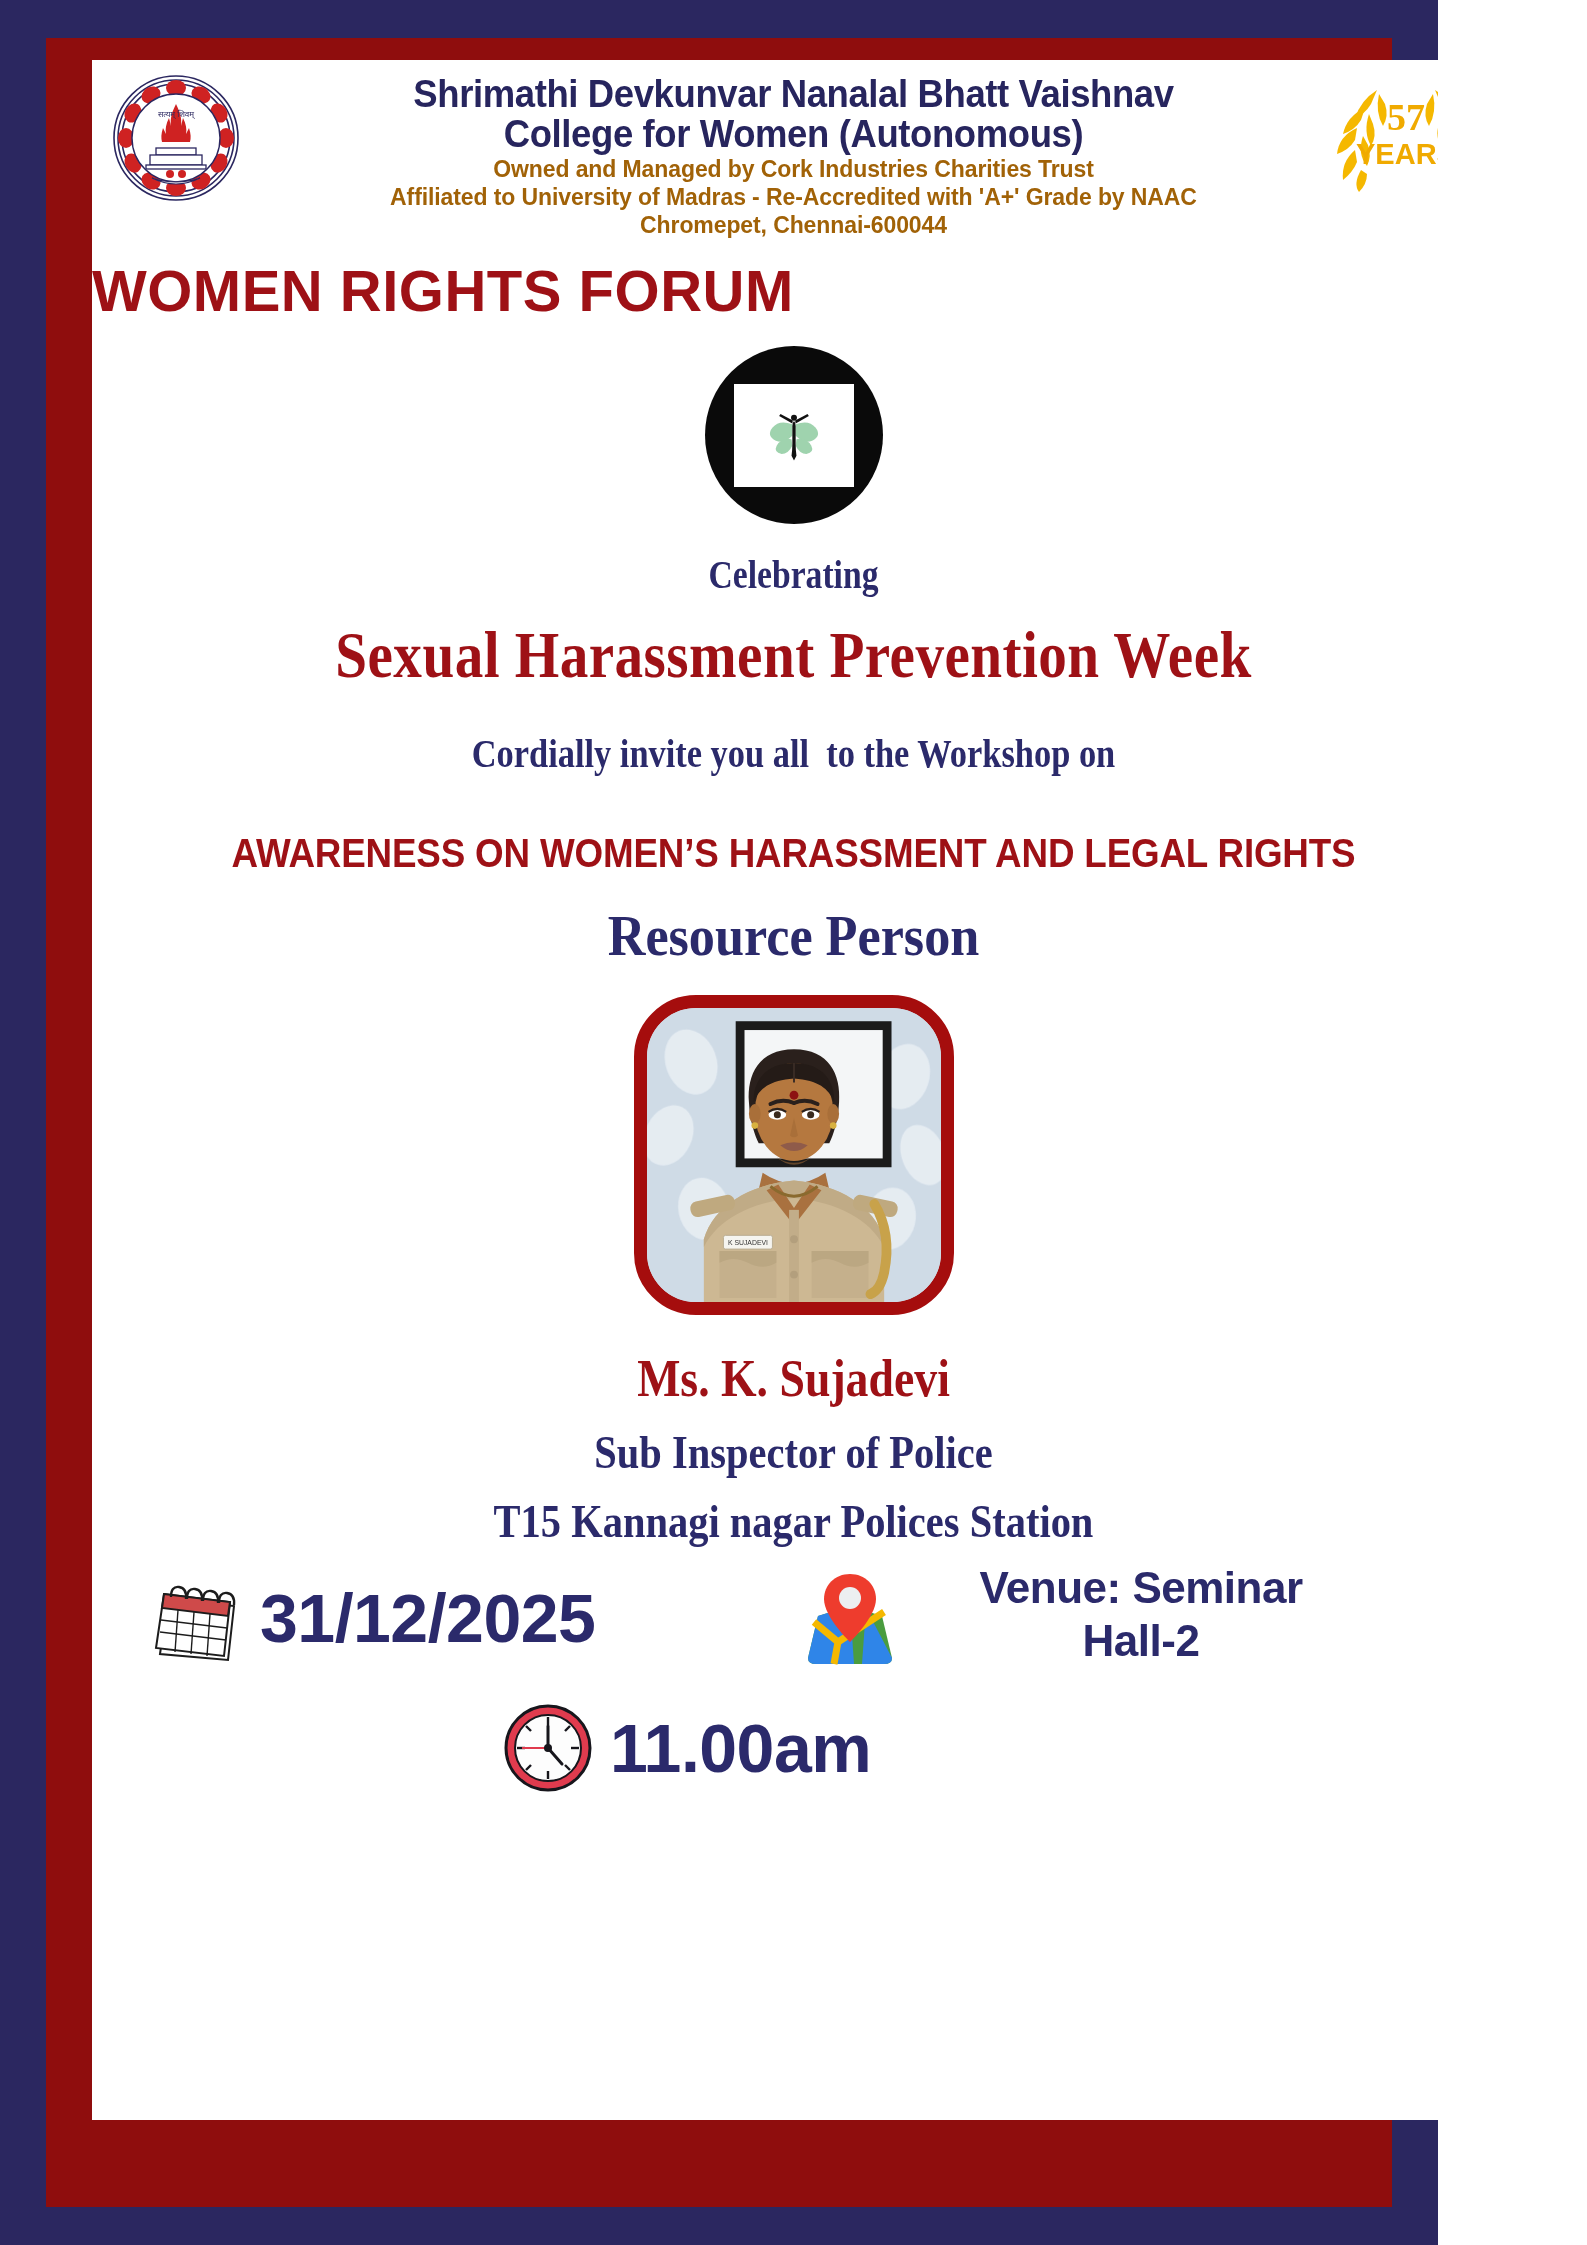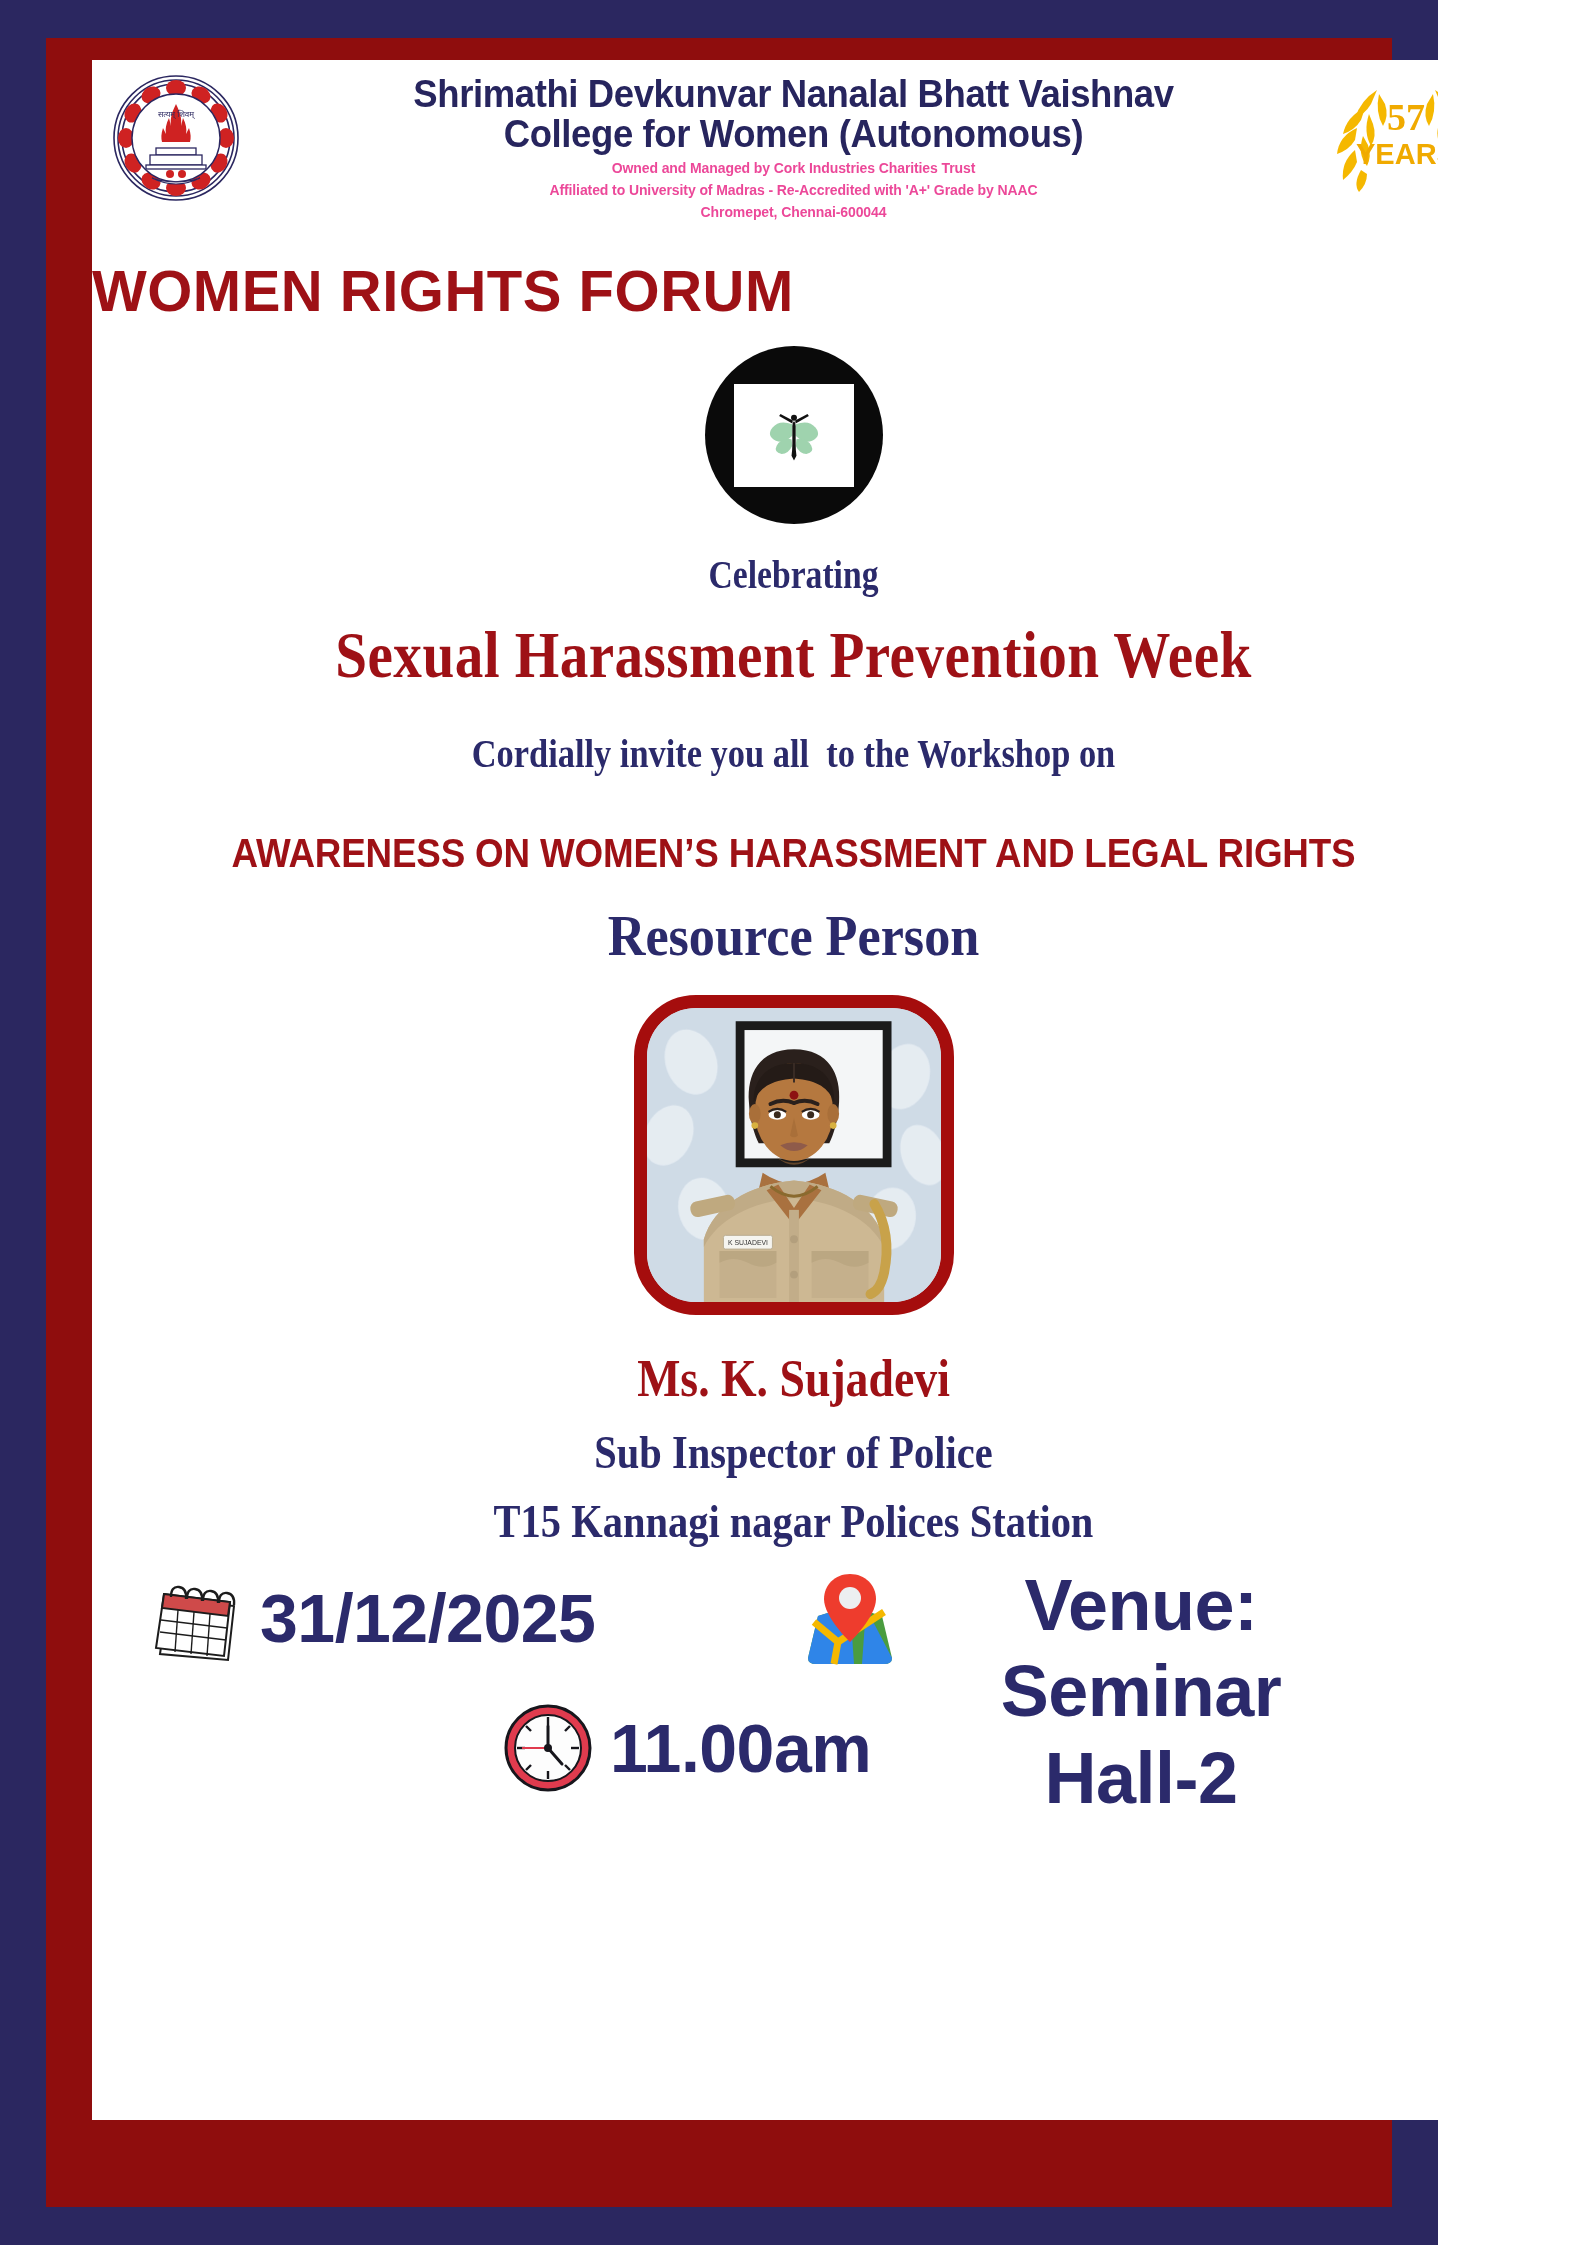--- a/index.html
+++ b/index.html
@@ -64,25 +64,24 @@
   .college-name {
     color: #27255e;
     font-weight: bold;
     font-size: 38px;
     line-height: 1.06;
     letter-spacing: -0.4px;
     font-family: "Liberation Sans", sans-serif;
     transform: scaleX(0.96);
   }
   .college-sub {
-    color: #ec4899;
-    font-weight: bold;
-    font-size: 14px;
+    color: #a16207;
+    font-weight: bold;
+    font-size: 23px;
     line-height: 1.22;
-    margin-top: 5px;
     letter-spacing: -0.1px;
   }
 
   
   .forum-title {
     text-align: left;
     color: #9e1116;
     font-weight: bold;
     font-size: 58px;
     letter-spacing: 0.5px;
@@ -243,21 +242,21 @@
     font-family: "Liberation Sans", sans-serif;
     font-weight: bold;
     font-size: 68px;
     letter-spacing: -0.5px;
     line-height: 1.15;
   }
   .venue-text {
     color: #2b2a6b;
     font-family: "Liberation Sans", sans-serif;
     font-weight: bold;
-    font-size: 72px;
+    font-size: 44px;
     letter-spacing: -0.5px;
     line-height: 1.2;
     text-align: center;
     width: 430px;
     padding-left: 14px;
   }
   .icon-cal { width: 104px; height: 96px; margin-right: 12px; }
   .icon-map { width: 116px; height: 110px; margin-right: 4px; margin-top: 4px;}
   .icon-clock { width: 92px; height: 92px; margin-right: 16px; }
 </style>

